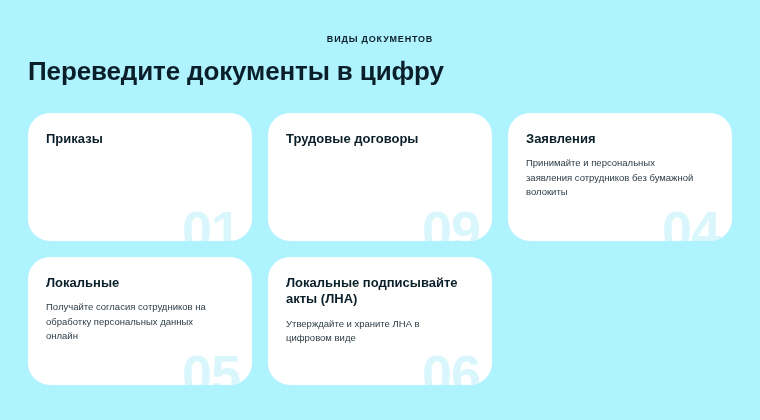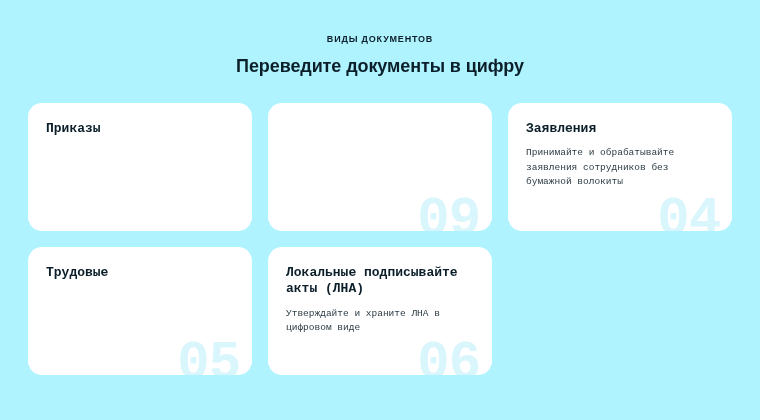--- a/index.html
+++ b/index.html
@@ -24,41 +24,39 @@
   .eyebrow {
     text-align: center;
     font-size: 9px;
     font-weight: bold;
     letter-spacing: 0.09em;
     text-transform: uppercase;
     color: #0B1F2A;
     margin-bottom: 12px;
   }
   .headline {
-    text-align: center;
-    font-size: 18px;
+    font-size: 26px;
     font-weight: bold;
     letter-spacing: -0.005em;
     color: #0B1F2A;
     margin-bottom: 26px;
   }
   .grid {
     display: grid;
     grid-template-columns: repeat(3, 1fr);
     grid-template-rows: repeat(2, 128px);
     gap: 16px 16px;
     flex: 0 0 auto;
   }
   .card {
     position: relative;
     background: #FFFFFF;
-    border-radius: 14px;
+    border-radius: 22px;
     padding: 18px 18px 14px 18px;
     overflow: hidden;
-    font-family: Liberation Mono, monospace;
   }
   .card-title {
     font-size: 13px;
     font-weight: bold;
     line-height: 1.25;
     color: #0B1F2A;
     margin-bottom: 9px;
     position: relative;
     z-index: 2;
   }
@@ -88,35 +86,38 @@
 
 <div class="page">
 
   <div class="eyebrow">ВИДЫ ДОКУМЕНТОВ</div>
   <h1 class="headline">Переведите документы в цифру</h1>
 
   <div class="grid">
 
     <div class="card">
       <div class="card-title">Приказы</div>
+      <div class="card-number">01</div>
     </div>
 
 
     <div class="card">
+      <div class="card-title">Трудовые договоры</div>
       <div class="card-number">09</div>
     </div>
 
     <div class="card">
       <div class="card-title">Заявления</div>
-      <div class="card-text">Принимайте и обрабатывайте заявления сотрудников без бумажной волокиты</div>
+      <div class="card-text">Принимайте и персональных заявления сотрудников без бумажной волокиты</div>
       <div class="card-number">04</div>
     </div>
 
     <div class="card">
-      <div class="card-title">Трудовые</div>
+      <div class="card-title">Локальные</div>
+      <div class="card-text">Получайте согласия сотрудников на обработку персональных данных онлайн</div>
       <div class="card-number">05</div>
     </div>
 
     <div class="card">
       <div class="card-title">Локальные подписывайте акты (ЛНА)</div>
       <div class="card-text">Утверждайте и храните ЛНА в цифровом виде</div>
       <div class="card-number">06</div>
     </div>
 
   </div>

